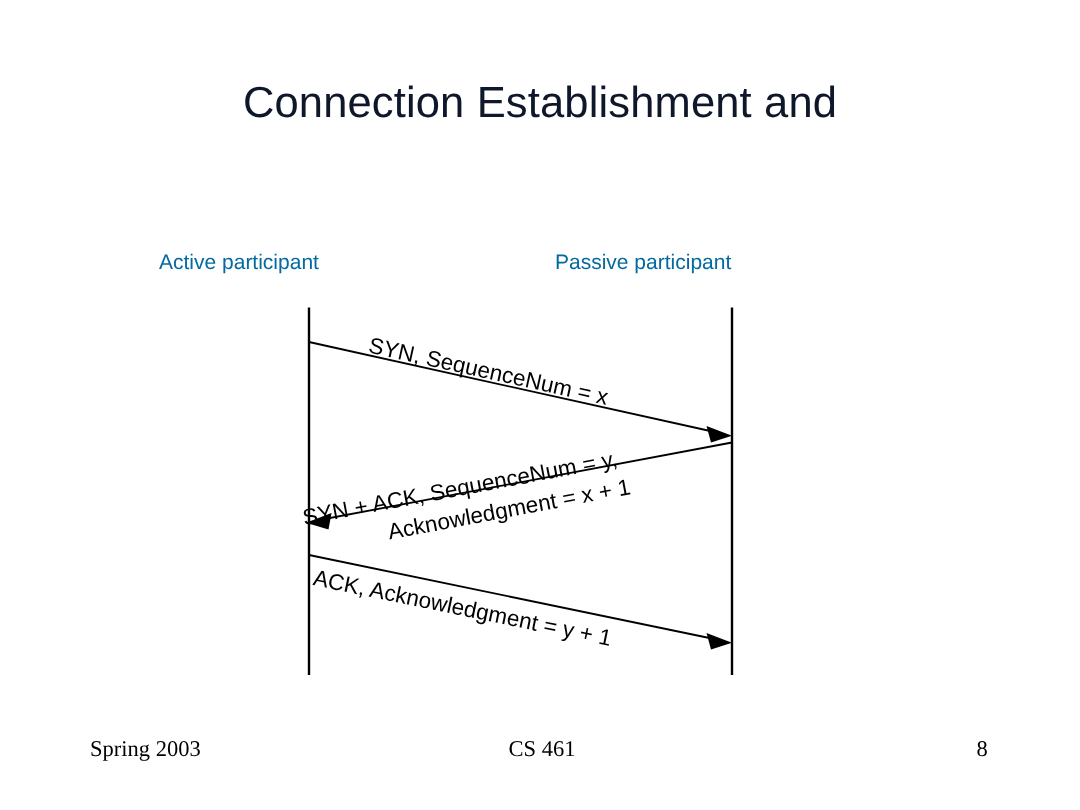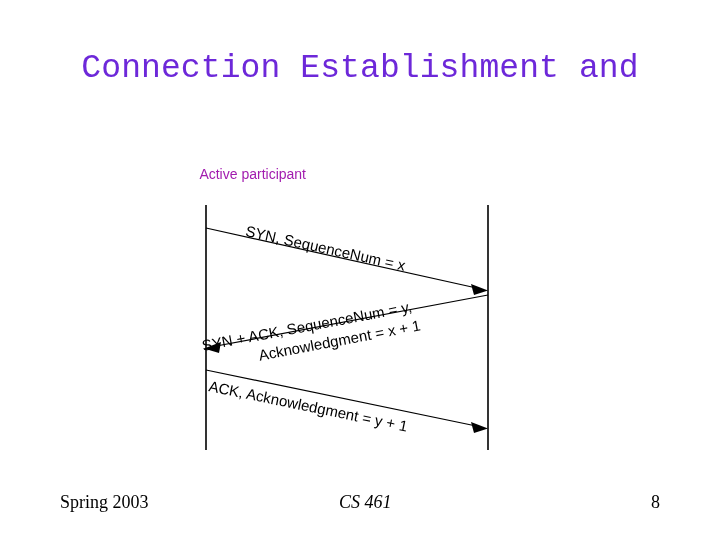--- a/index.html
+++ b/index.html
@@ -16,35 +16,35 @@
     font-family: "Liberation Sans", sans-serif;
   }
 
   
   #title {
     position: absolute;
     left: 40px;
     top: 48px;
     width: 640px;
     text-align: center;
-    font-family: Liberation Mono, monospace;
-    font-size: 33px;
+    font-family: Liberation Sans, sans-serif;
+    font-size: 29px;
     line-height: 42px;
-    color: #6d28d9;
+    color: #0f172a;
     letter-spacing: 0.1px;
   }
 
   
   .participant-label {
     position: absolute;
-    text-align: right;
+    text-align: left;
     font-family: "Liberation Sans", sans-serif;
     font-size: 14px;
     line-height: 18px;
-    color: #a21caf;
+    color: #0369a1;
     white-space: nowrap;
   }
   #active-participant { left: 106px; top: 165px; width: 200px; }
   #passive-participant { left: 370px; top: 165px; width: 200px; }
 
   
   #diagram {
     position: absolute;
     left: 0;
     top: 0;
@@ -83,41 +83,42 @@
     left: 209px;
     top: 377px;
     transform: rotate(11.6deg);
   }
 
   
   .footer-text {
     position: absolute;
     top: 492px;
     font-family: "Liberation Serif", serif;
-    font-size: 18px;
+    font-size: 15px;
     color: #000000;
     white-space: nowrap;
   }
   #footer-left { left: 60px; }
-  #footer-center { left: 339px; font-style: italic; }
+  #footer-center { left: 339px; }
   #footer-right { left: 651px; }
 </style>
 </head>
 <body>
 
 <div id="slide">
 
   <div id="title">
     <div>Connection Establishment and</div>
   </div>
 
   <div id="active-participant" class="participant-label">
     <div>Active participant</div>
   </div>
   <div id="passive-participant" class="participant-label">
+    <div>Passive participant</div>
   </div>
 
   <div id="diagram">
     <svg width="720" height="540" viewBox="0 0 720 540" xmlns="http://www.w3.org/2000/svg">
 
       <line id="lifeline-client" x1="206" y1="205" x2="206" y2="450" stroke="#000000" stroke-width="1.6"></line>
       <line id="lifeline-server" x1="488" y1="205" x2="488" y2="450" stroke="#000000" stroke-width="1.6"></line>
 
       <g>
         <line id="msg1-line" x1="206" y1="228" x2="481" y2="289" stroke="#000000" stroke-width="1.2"></line>

